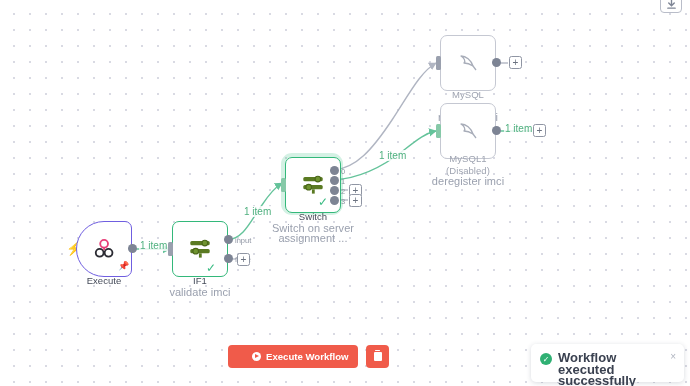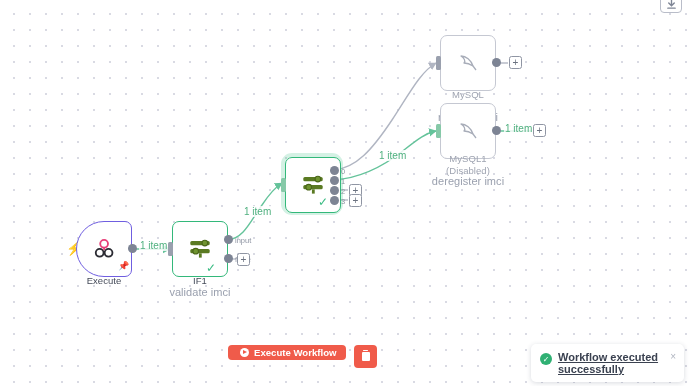--- a/index.html
+++ b/index.html
@@ -101,21 +101,21 @@
   
   .bolt { position: absolute; font-size: 13px; color: #ff5a3c; line-height: 1; }
   .pin  { position: absolute; font-size: 9px; color: #6f5ee0; line-height: 1; }
   .check { position: absolute; font-size: 12px; color: #3dbd85; line-height: 1; }
 
   
   .toolbar { position: absolute; left: 228px; top: 345px; display: flex; gap: 8px; }
   .exec-btn {
     background: #f05b4a; color: #fff;
     border: none; border-radius: 4px;
-    height: 15px; padding: 0 10px 0 12px;
+    height: 23px; padding: 0 10px 0 24px;
     font-size: 9.6px; font-family: "Liberation Sans", sans-serif;
     display: flex; align-items: center; gap: 5px; cursor: pointer;
     font-weight: bold;
   }
   .play { width: 9px; height: 9px; border-radius: 50%; background: #fff; position: relative; }
   .play::after {
     content:""; position:absolute; left:3.3px; top:2.4px;
     border-left: 4px solid #f05b4a;
     border-top: 2.4px solid transparent;
     border-bottom: 2.4px solid transparent;
@@ -137,21 +137,21 @@
     background: #fff; border-radius: 5px;
     box-shadow: 0 1px 5px rgba(40,50,80,0.18);
     display: flex; align-items: flex-start; padding: 8px 8px 0 9px; gap: 6px;
   }
   .toast-check {
     width: 12px; height: 12px; border-radius: 50%;
     background: #2fb073; color: #fff; font-size: 8px;
     display:flex; align-items:center; justify-content:center;
     flex: none; margin-top: 1px;
   }
-  .toast-text { font-size: 11px; color: #3a4150; line-height: 11.5px; font-weight: bold; flex: 1; text-decoration: underline; }
+  .toast-text { font-size: 13px; color: #3a4150; line-height: 11.5px; font-weight: bold; flex: 1; }
   .toast-close { font-size: 10px; color: #b0b5c0; cursor: pointer; line-height: 10px; }
 
   
   .top-btn {
     position: absolute; left: 660px; top: -9px;
     width: 22px; height: 22px;
     border: 1.3px solid #b9bdc9; border-radius: 4px;
     background: #fff;
     display: flex; align-items: flex-end; justify-content: center;
     padding-bottom: 2px;
@@ -245,20 +245,24 @@
   <div class="port" style="left:330px; top:176px;"></div>
   <div class="port" style="left:330px; top:186px;"></div>
   <div class="port" style="left:330px; top:196px;"></div>
   <div class="port-label" style="left:341px; top:167px;">0</div>
   <div class="port-label" style="left:341px; top:177px;">1</div>
   <div class="port-label" style="left:341px; top:187px;">2</div>
   <div class="port-label" style="left:341px; top:197px;">3</div>
   <div class="plus-btn" style="left:349px; top:184px;">+</div>
   <div class="plus-btn" style="left:349px; top:194px;">+</div>
   <div class="check" style="left:318px; top:196px;">✓</div>
+  <div class="caption" style="left:253px; top:211px;">
+    <span>Switch</span>
+    <span class="sub">Switch on server assignment ...</span>
+  </div>
   <div class="edge-label" style="left:243px; top:206px;">1 item</div>
   <div class="edge-label" style="left:378px; top:150px;">1 item</div>
 
   <div class="node disabled" style="left:440px; top:35px;">
     <svg width="26" height="24" viewBox="0 0 26 24">
       <path d="M6 5 C11 5 16 9 18 15 C15 13 12 12 9 12 C11 10 9 7 6 5 Z" fill="none" stroke="#a8adb9" stroke-width="1.3" stroke-linejoin="round"></path>
       <path d="M18 15 L21 19" stroke="#a8adb9" stroke-width="1.3"></path>
     </svg>
   </div>
   <div class="port-in" style="left:436px; top:56px;"></div>

